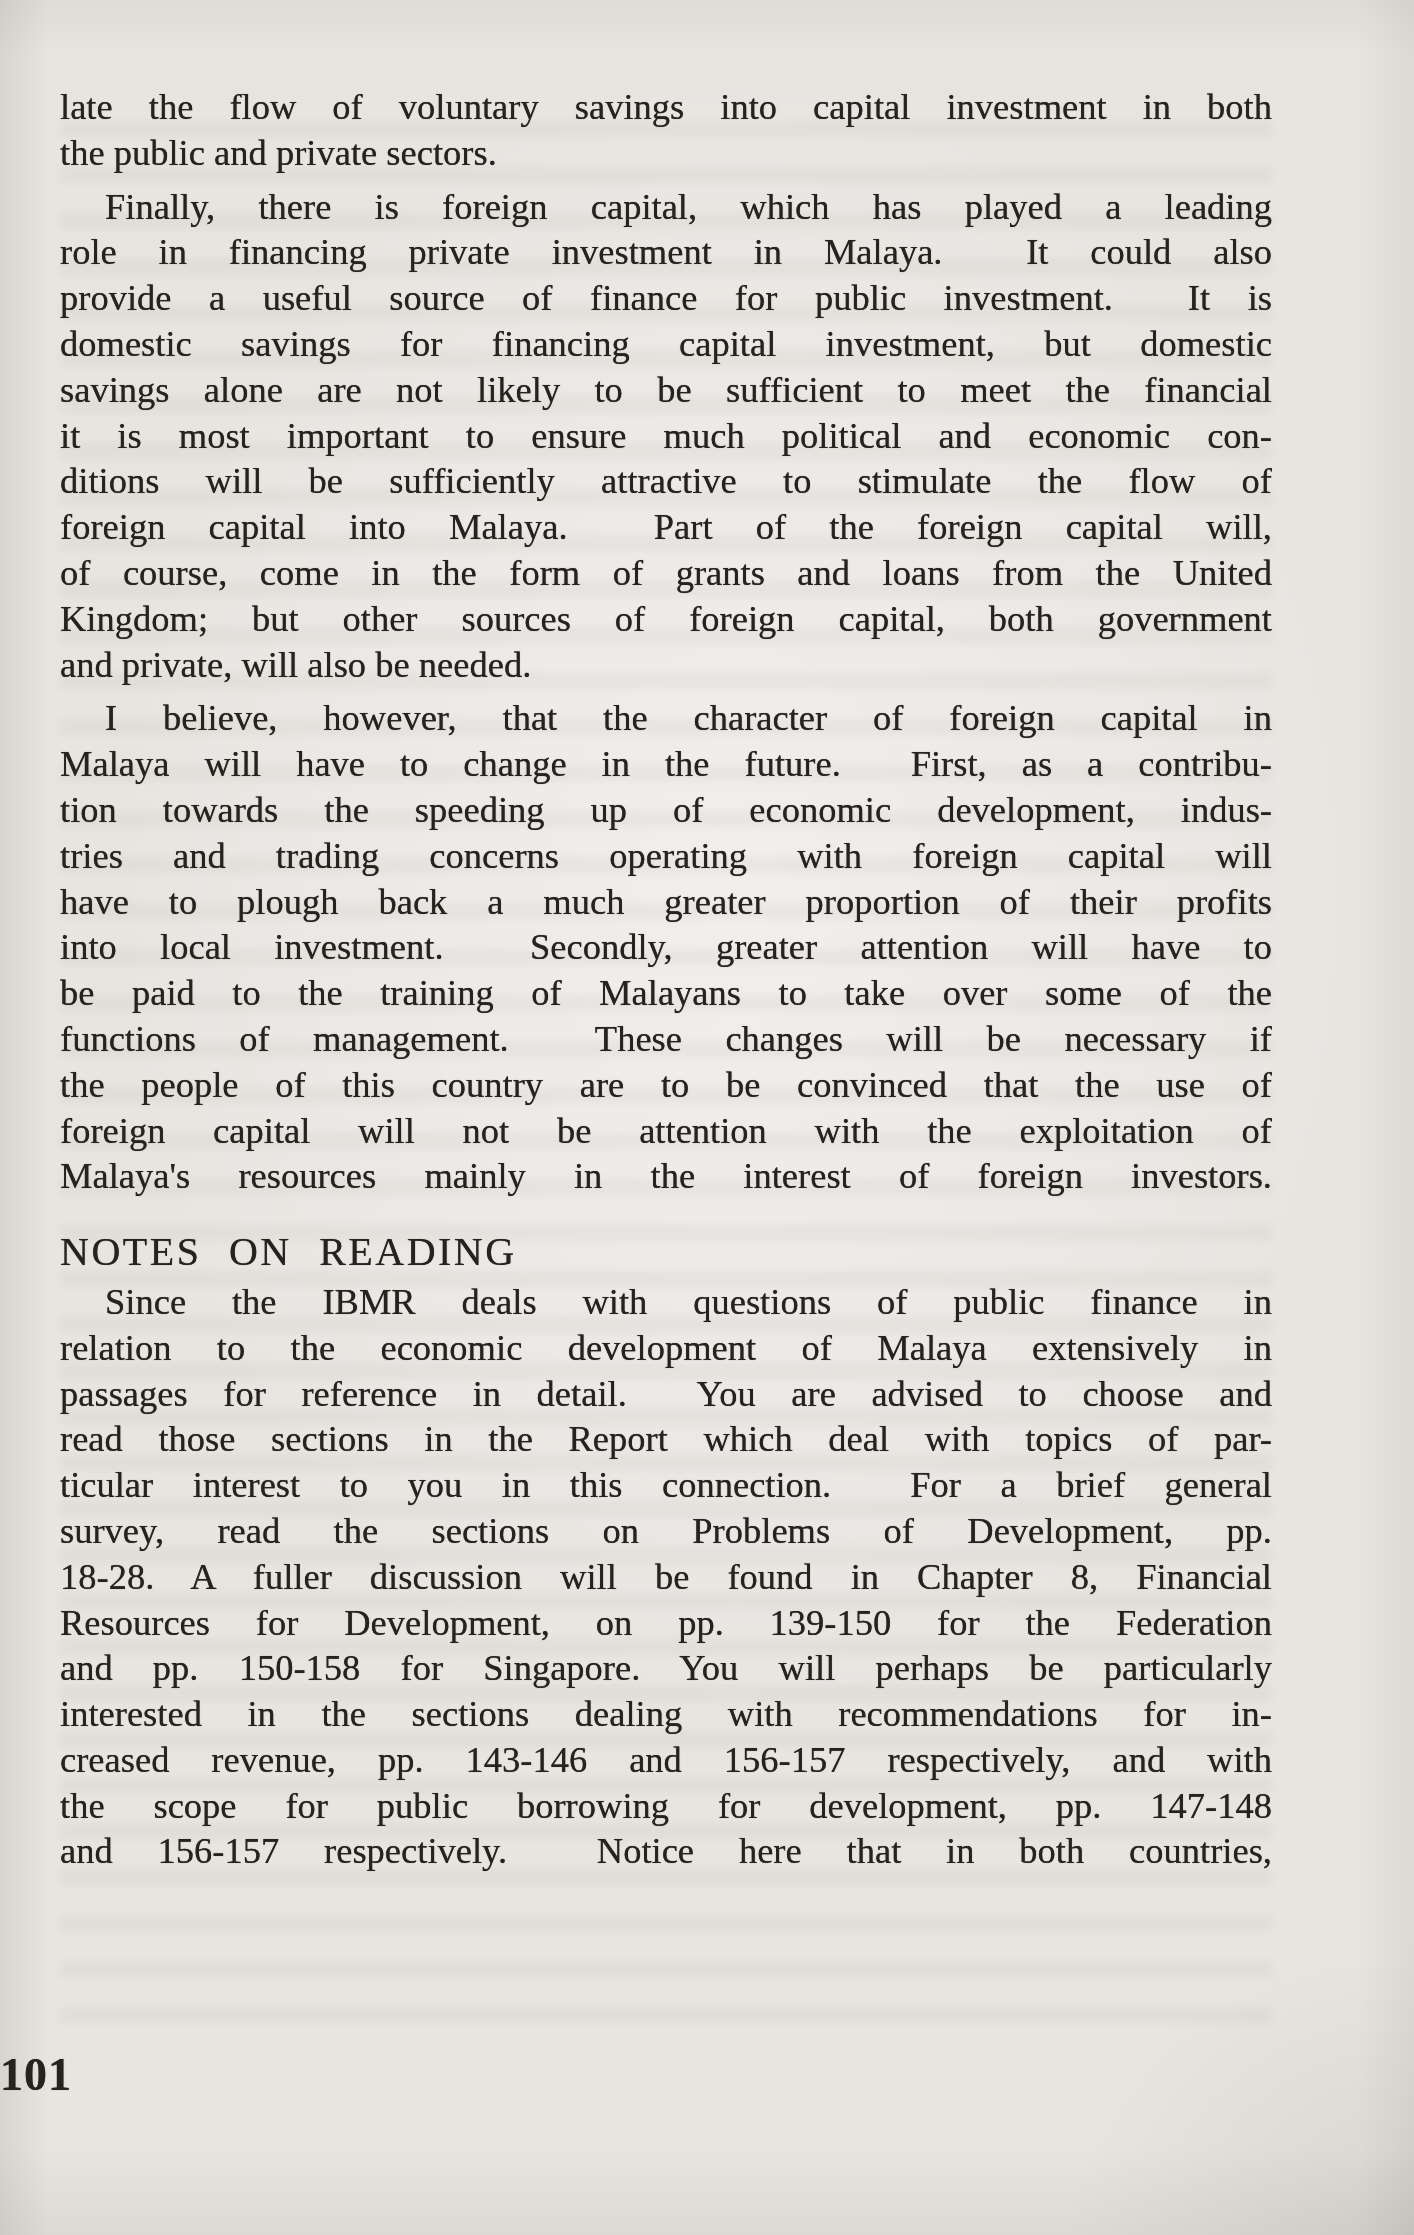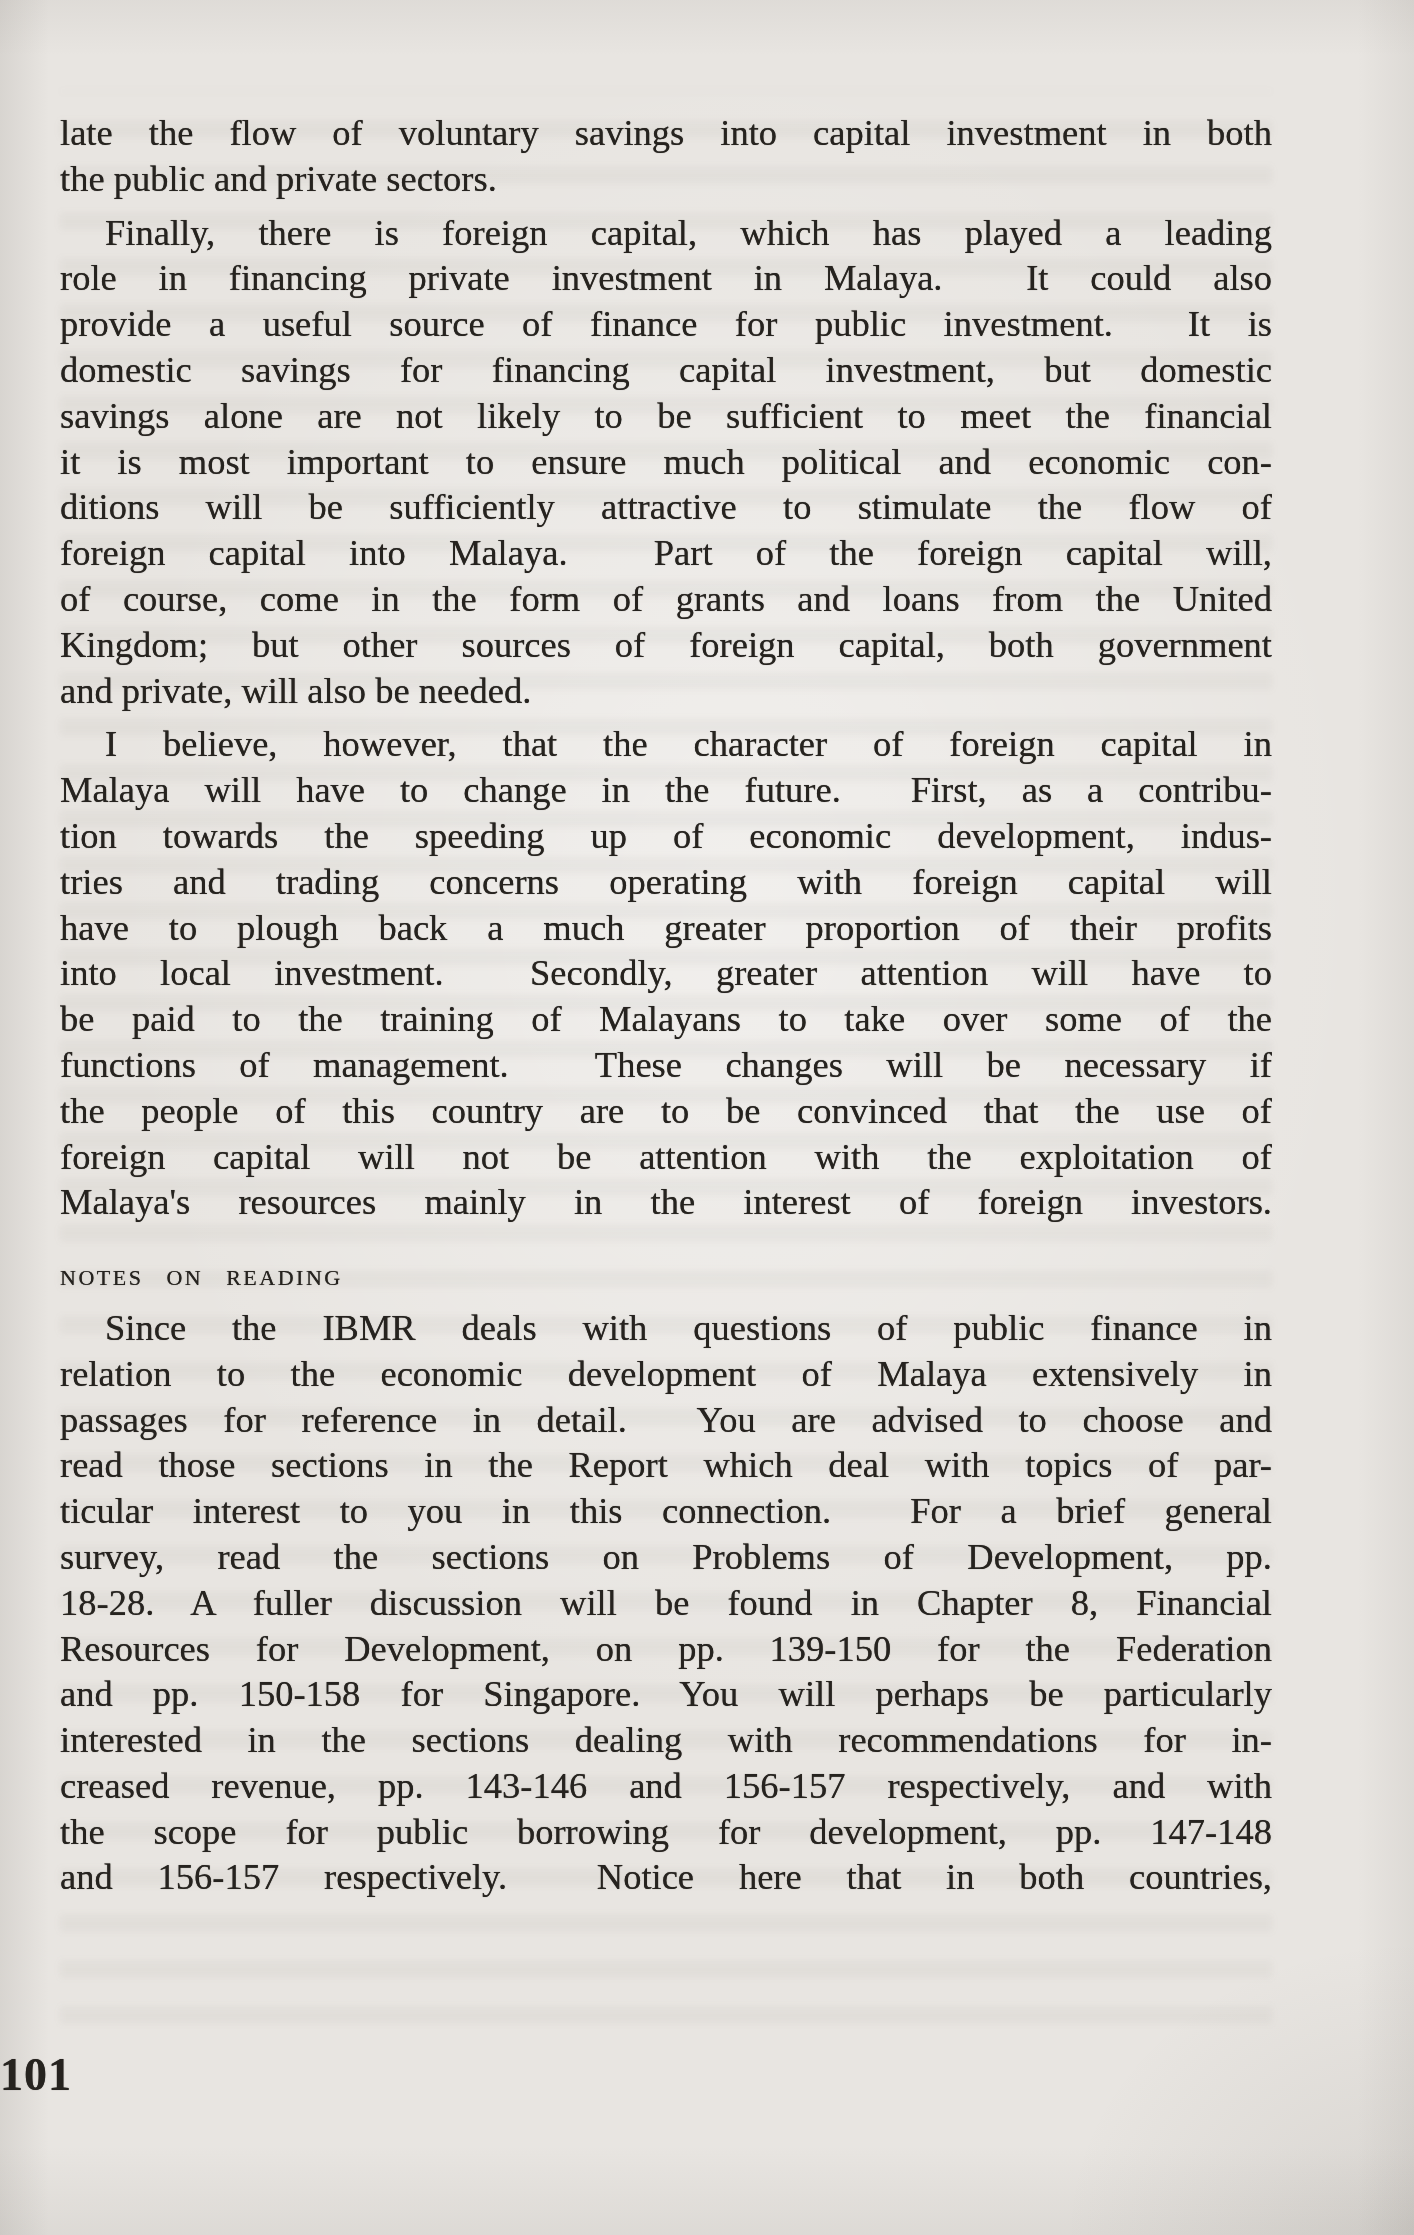--- a/index.html
+++ b/index.html
@@ -52,40 +52,40 @@
       rgba(118,111,101,0.00) 24px,
       rgba(118,111,101,0.055) 30px,
       rgba(118,111,101,0.055) 40px,
       rgba(118,111,101,0.00) 46px
     );
     filter: blur(3px);
   }
   .text-block {
     position: absolute;
     left: 60px;
-    top: 110px;
+    top: 84px;
     width: 1212px;
     font-size: 36.5px;
     text-shadow: 0 0 0.7px rgba(38,35,31,0.85);
   }
   .paragraph { margin: 0; }
   .paragraph + .paragraph { margin-top: 8px; }
   .line {
     height: 45.8px;
     line-height: 45.8px;
     text-align: justify;
     text-align-last: justify;
     white-space: normal;
     overflow: hidden;
   }
   .line.indent { text-indent: 45px; }
   .line.no-just { text-align-last: left; }
   .heading-para { margin-top: 30px; margin-bottom: 4px; }
   .heading-line {
-    font-size: 22px;
+    font-size: 40px;
     letter-spacing: 2.5px;
     word-spacing: 15px;
     height: 45.8px;
     line-height: 45.8px;
     text-align: left;
     text-align-last: left;
   }
   .page-number {
     position: absolute;
     top: 2050px;

